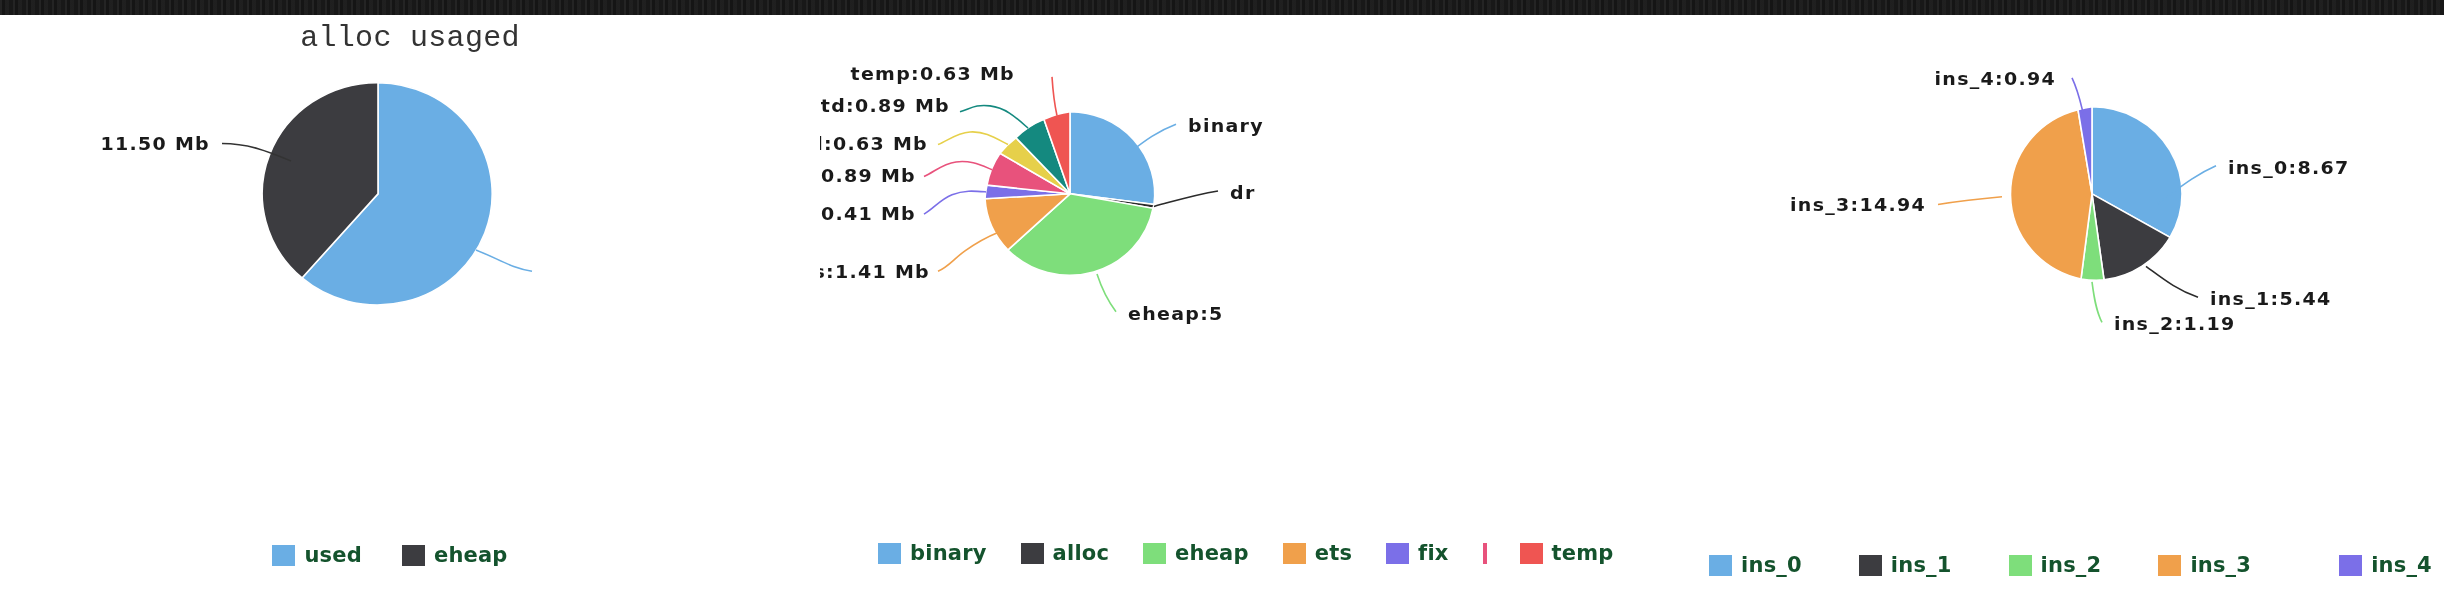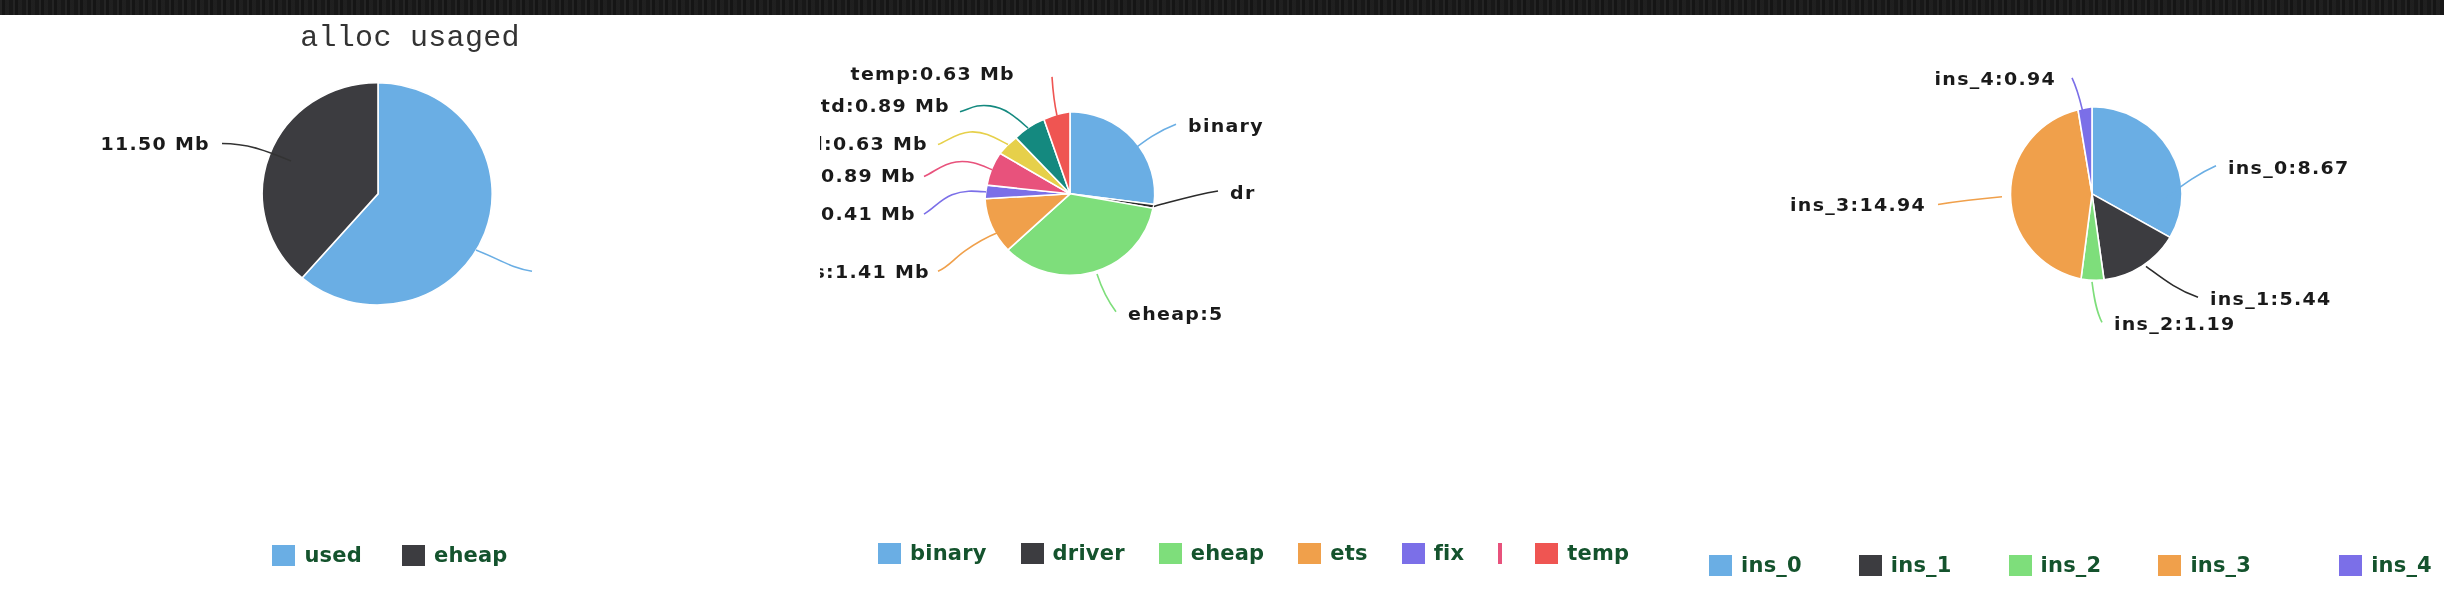--- a/index.html
+++ b/index.html
@@ -171,21 +171,21 @@
       </svg>
     </div>
 
     <div class="legend" id="legend2">
       <div class="legend-item">
         <span class="legend-swatch" style="background:#6aaee4"></span>
         <span class="legend-label">binary</span>
       </div>
       <div class="legend-item">
         <span class="legend-swatch" style="background:#3c3c40"></span>
-        <span class="legend-label">driver</span>
+        <span class="legend-label">alloc</span>
       </div>
       <div class="legend-item">
         <span class="legend-swatch" style="background:#7ede7b"></span>
         <span class="legend-label">eheap</span>
       </div>
       <div class="legend-item">
         <span class="legend-swatch" style="background:#f0a04b"></span>
         <span class="legend-label">ets</span>
       </div>
       <div class="legend-item">

